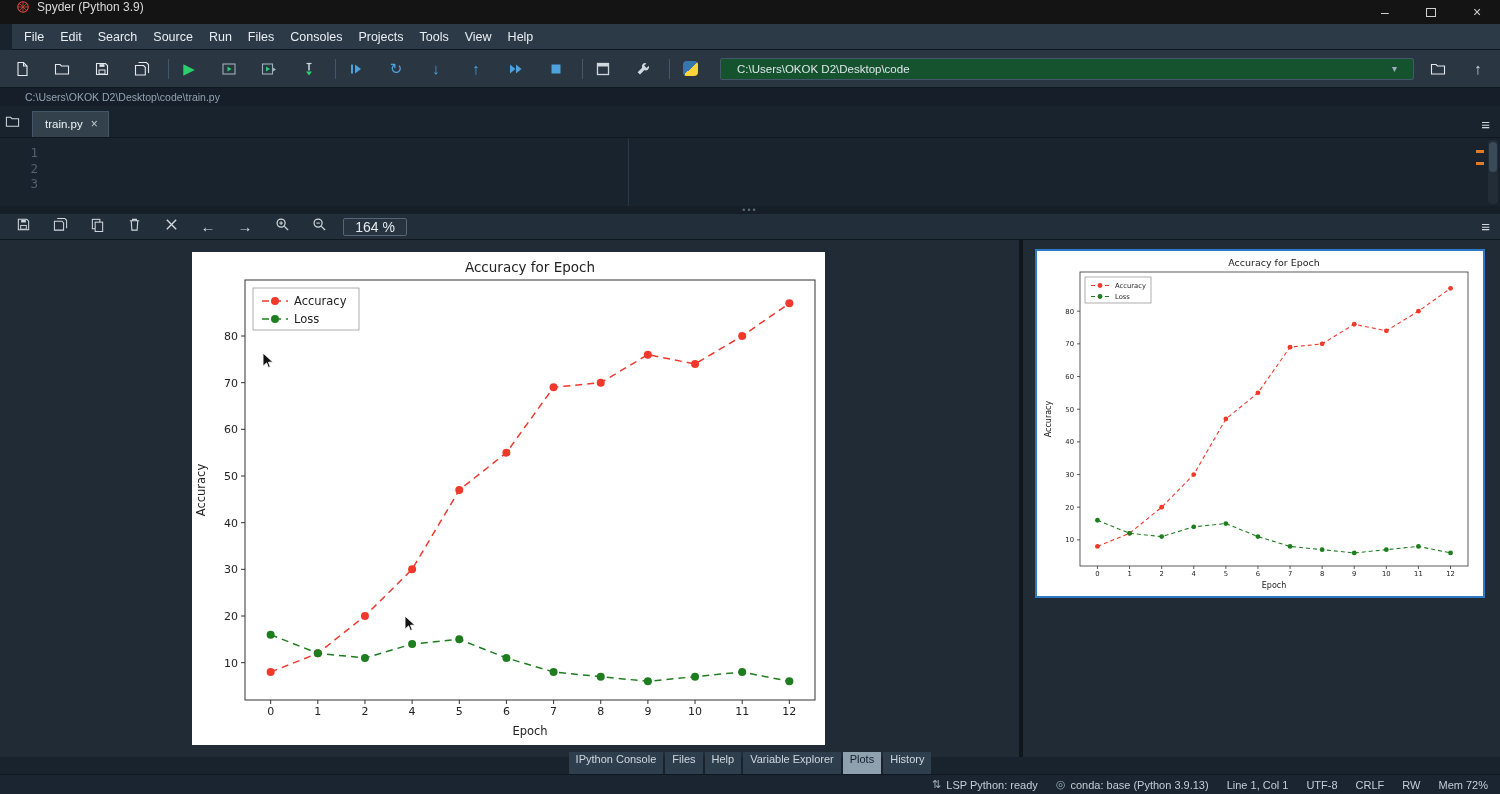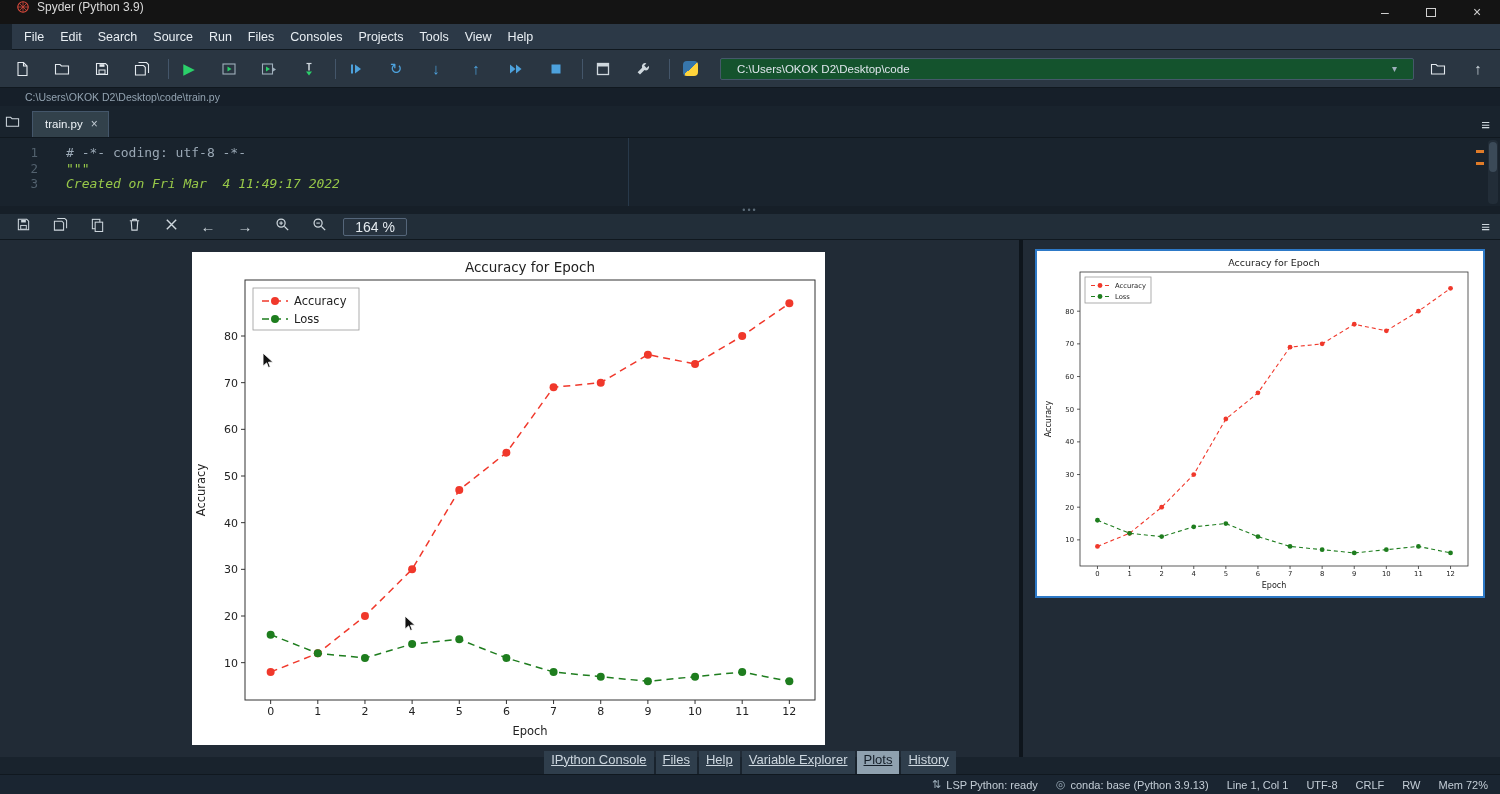--- a/index.html
+++ b/index.html
@@ -67,21 +67,21 @@
   .main-figure svg { display:block; width:633px; height:493px; }
   .vdivider { position:absolute; left:1019px; top:0; bottom:0; width:4px; background:#0e151c; cursor:col-resize; }
   .thumb-panel { position:absolute; left:1024px; top:0; right:0; bottom:0; }
   .thumb { position:absolute; left:11px; top:9px; width:450px; height:349px; background:#fff; border:2px solid #2d79c7; padding:3px; cursor:pointer; }
   .thumb svg { display:block; width:440px; height:339px; }
 
   .cursor { position:absolute; z-index:9; }
 
   
   .pane-tabs { position:absolute; bottom:20px; left:0; right:0; height:17px; display:flex; justify-content:center; gap:2px; align-items:center; }
-  .ptab { background:#2f3e4c; color:#cdd7df; font-size:13px; padding:1px 7px 14px 7px; cursor:default;text-decoration:underline; }
+  .ptab { background:#2f3e4c; color:#cdd7df; font-size:11px; padding:1px 7px 14px 7px; cursor:default; }
   .ptab.selected { background:#8fa1af; color:#141e28; }
 
   
   .statusbar { position:absolute; bottom:0; left:0; right:0; height:20px; background:#1a2531; border-top:1px solid #10181f; display:flex; align-items:center; justify-content:flex-end; gap:18px; padding-right:12px; color:#c3cdd6; font-size:11px; }
   .sitem { display:flex; align-items:center; gap:5px; white-space:nowrap; }
   .sicon { font-size:11px; color:#9fb0bc; }
 </style>
 </head>
 <body>
 
@@ -265,25 +265,20 @@
         <span>train.py</span>
         <span class="tabclose">×</span>
       </div>
       <span class="right">≡</span>
     </div>
     <div class="code">
       <div class="gutter">
         <div>1</div>
         <div>2</div>
         <div>3</div>
-      </div>
-      <div class="lines">
-        <div class="cline tok-comment"># -*- coding: utf-8 -*-</div>
-        <div class="cline tok-string">"""</div>
-        <div class="cline tok-string">Created on Fri Mar  4 11:49:17 2022</div>
       </div>
       <div class="edgeline"></div>
       <div class="flag" style="top:12px;"></div>
       <div class="flag" style="top:24px;"></div>
       <div class="vscroll">
           <div class="handle"></div>
         </div>
     </div>
   </div>
 

